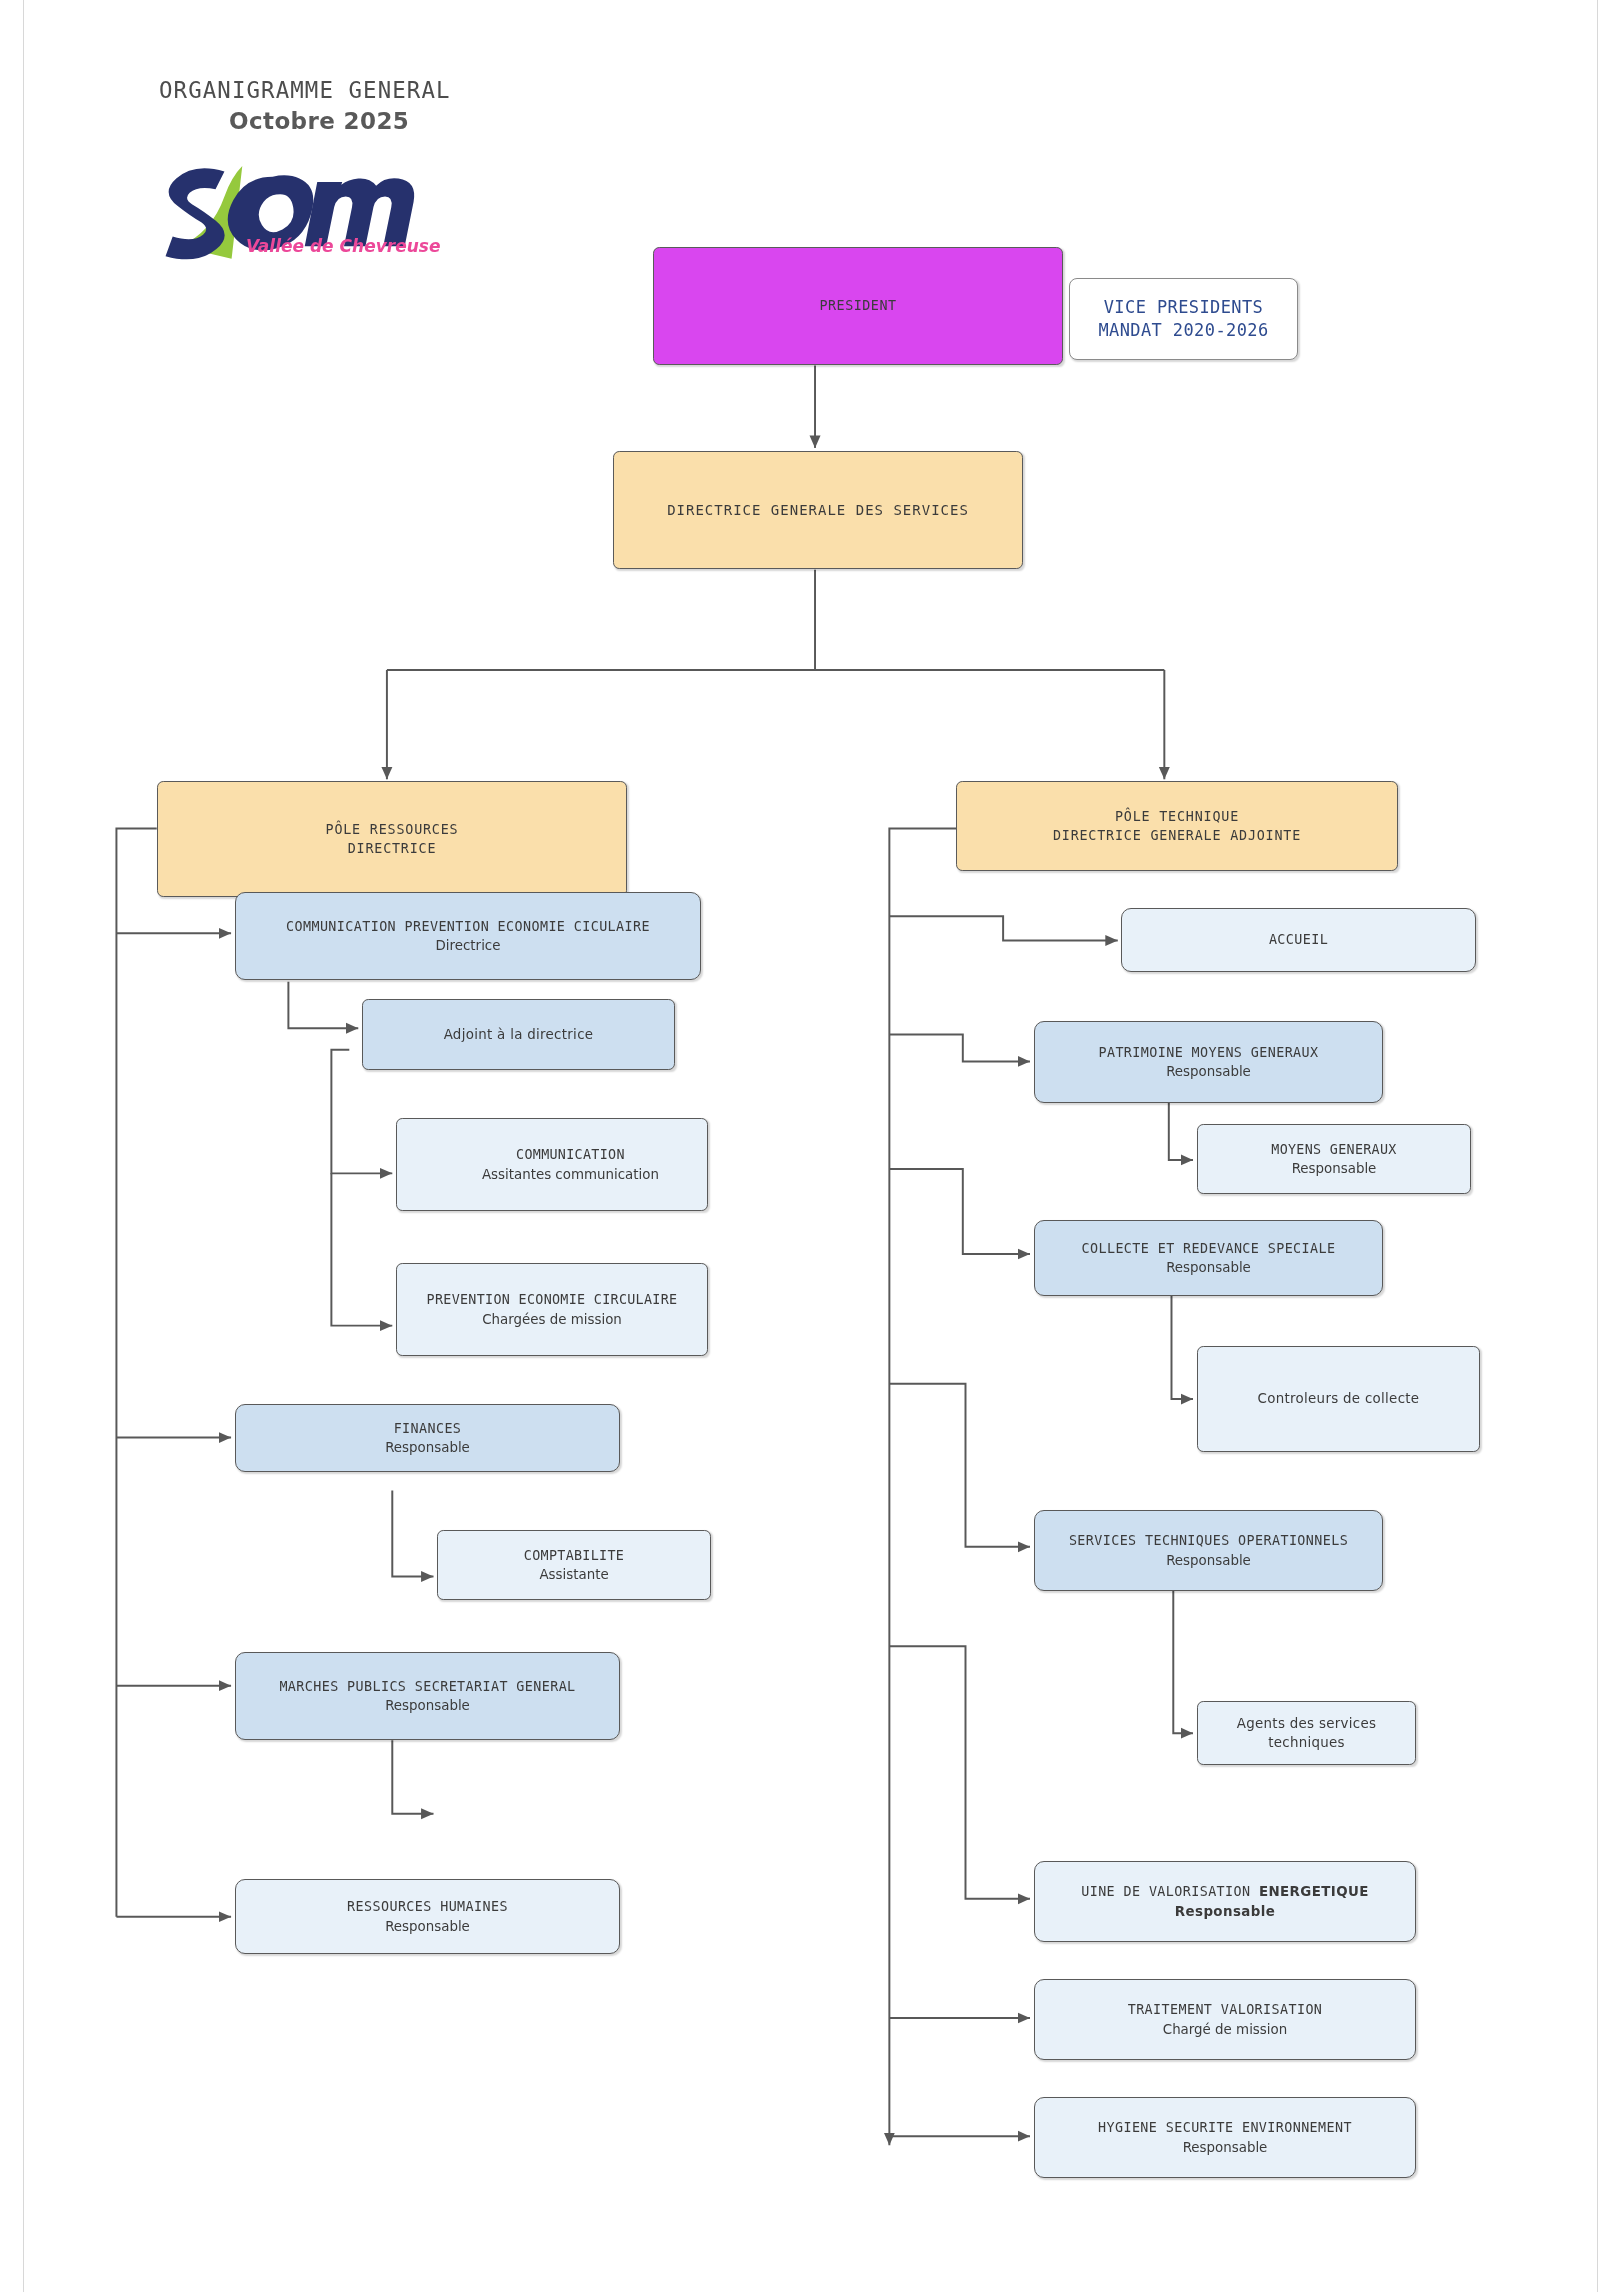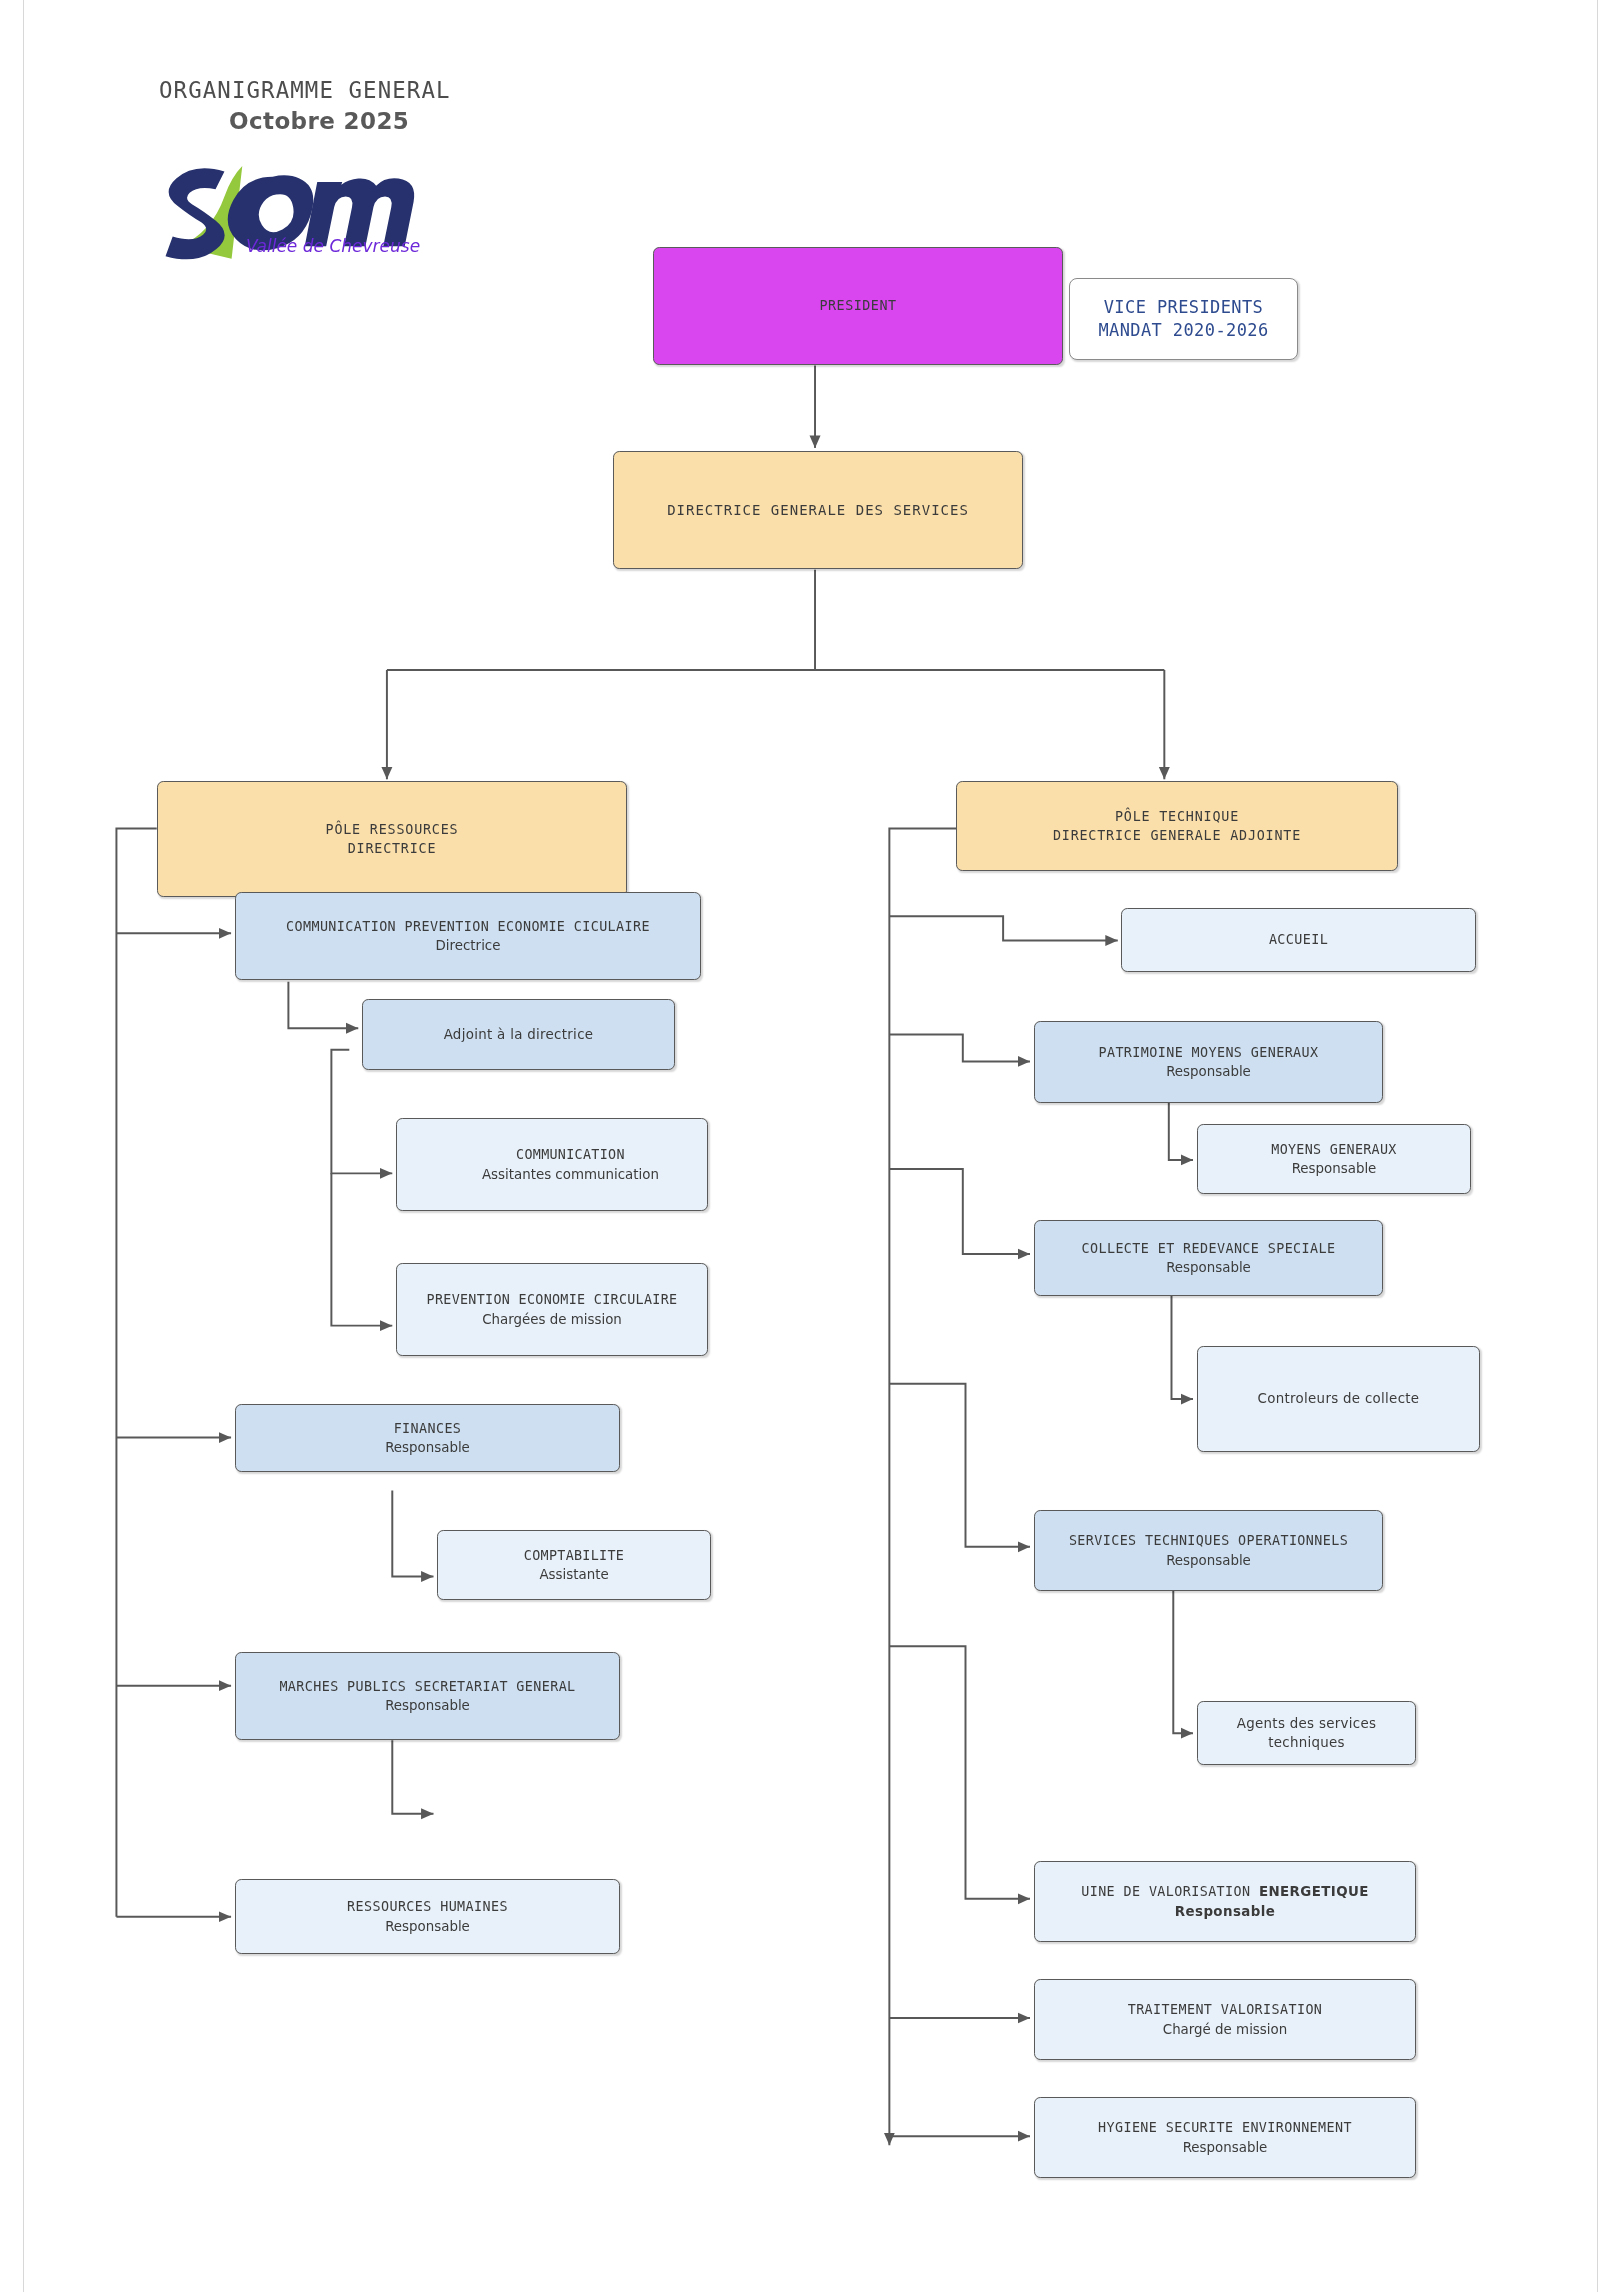--- a/index.html
+++ b/index.html
@@ -95,21 +95,21 @@
     font-family: "DejaVu Sans Mono", "Liberation Mono", monospace;
   }
   .sans {
     font-family: "DejaVu Sans", "Liberation Sans", sans-serif;
   }
 
   .fs-president { font-size: 13.4px; letter-spacing: 0.5px; }
   .fs-vp        { font-size: 17px; letter-spacing: 0.4px; color: #2e4b8f; line-height: 1.35; }
   .fs-dgs       { font-size: 14px; letter-spacing: 1px; }
   .fs-pole      { font-size: 13.4px; letter-spacing: 0.8px; }
-  .fs-dept      { font-size: 13.4px; letter-spacing: 0.4px; }
+  .fs-dept      { font-size: 13.4px; letter-spacing: 0.4px; border-radius: 10px; }
   .fs-sub       { font-size: 13.4px; letter-spacing: 0.3px; }
 
   .sub-label {
     font-family: "DejaVu Sans", "Liberation Sans", sans-serif;
     letter-spacing: 0px;
   }
   .bold-seg { font-weight: bold; font-family: "DejaVu Sans", "Liberation Sans", sans-serif; }
 
   #wires {
     position: absolute;
@@ -138,21 +138,21 @@
 
       <path d="M92 24 q-34 -10 -54 8 q-18 16 2 31 q14 11 26 18 q10 7 2 14 q-11 9 -34 2 l-8 22 q36 10 57 -8
                q19 -16 -1 -32 q-14 -11 -26 -18 q-10 -6 -3 -13 q9 -8 29 -4 Z" fill="#26316d"></path>
 
       <path d="M146 30 q-30 0 -44 26 q-14 26 3 44 q17 18 46 10 q29 -8 38 -38 q9 -30 -13 -40 q-13 -6 -30 -2 Z
                M150 50 q16 -3 19 14 q3 17 -12 25 q-15 8 -23 -5 q-8 -13 2 -26 q6 -7 14 -8 Z" fill="#26316d" fill-rule="evenodd"></path>
 
       <path d="M196 36 l-14 72 l24 0 l9 -44 q3 -12 13 -12 q9 0 7 12 l-9 44 l24 0 l9 -44 q3 -12 13 -12 q9 0 7 12
                l-9 44 l24 0 l10 -50 q4 -23 -17 -26 q-15 -2 -25 8 q-7 -9 -20 -8 q-11 1 -19 7 l1 -3 Z" fill="#26316d"></path>
     </svg>
-    <div style="position:absolute; left:104px; top:86px; font-size:17px; font-weight:normal; font-style:italic; color:#6d28d9;">Vallée de Chevreuse</div>
+    <div style="position:absolute; left:104px; top:86px; font-size:17px; font-weight:bold; font-style:italic; color:#ec4899;">Vallée de Chevreuse</div>
   </div>
 
   <svg id="wires" viewBox="0 0 1811 2560" xmlns="http://www.w3.org/2000/svg">
     <defs>
       <marker id="arrow" viewBox="0 0 10 10" refX="9" refY="5" markerWidth="7" markerHeight="7" orient="auto-start-reverse">
         <path d="M 0 1 L 9 5 L 0 9 z" fill="#585858"></path>
       </marker>
     </defs>
     <g fill="none" stroke="#585858" stroke-width="2.2">
 

